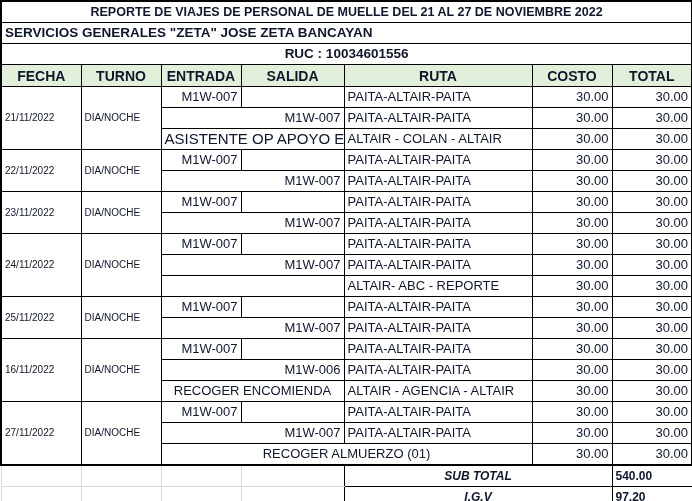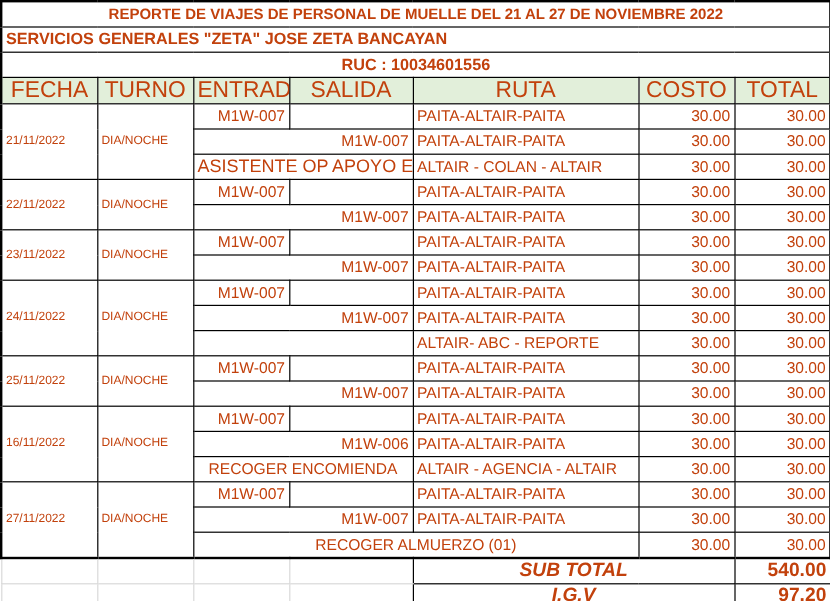--- a/index.html
+++ b/index.html
@@ -1,47 +1,47 @@
 <!DOCTYPE html>
 <html><head>
 <meta charset="utf-8">
 <style>
   html,body{margin:0;padding:0;background:#ffffff;}
   .sheet{
     width:692px;height:501px;background:#ffffff;overflow:hidden;
-    font-family:"Liberation Sans",sans-serif;color:#c2410c;
+    font-family:"Liberation Sans",sans-serif;color:#0f172a;
   }
   table{border-collapse:collapse;table-layout:fixed;width:691px;margin:0;}
   td,th{
     padding:0 3px;height:20px;line-height:18px;font-size:13px;
     white-space:nowrap;overflow:hidden;font-weight:normal;
     font-family:"Liberation Sans",sans-serif;
   }
   th.colhead{
-    background:#e2efda;font-weight:normal;font-size:19px;height:21px;
+    background:#e2efda;font-weight:bold;font-size:14px;height:21px;
   }
   .b{border:1px solid #000;}
   .g{border:1px solid #d9d9d9;}
   .gR{border-right-color:#000;}
   .bl2{border-left-width:2px;}
   .br2{border-right-width:2px;}
   .bt2{border-top-width:2px;}
   .bb2{border-bottom-width:2px;}
   .title{text-align:center;font-weight:bold;font-size:12.5px;}
   .company{font-weight:bold;font-size:13.5px;text-align:left;}
   .ruc{font-weight:bold;font-size:13.5px;text-align:center;}
   .fecha,.turno{text-align:left;font-size:10px;}
   .right{text-align:right;}
   .center{text-align:center;}
   .small{font-size:15px;}
   .num{text-align:right;}
   .ruta{text-align:left;}
-  .sb{border:1px solid #000;font-weight:bold;font-size:16px;}
+  .sb{border:1px solid #000;font-weight:bold;font-size:12px;}
   .sum-label{text-align:center;font-style:italic;}
-  .sum-value{text-align:right;}
+  .sum-value{}
 </style>
 </head>
 <body>
 
 <div class="sheet">
   <table>
     <colgroup>
       <col style="width:80px">
         <col style="width:80px">
         <col style="width:80px">

